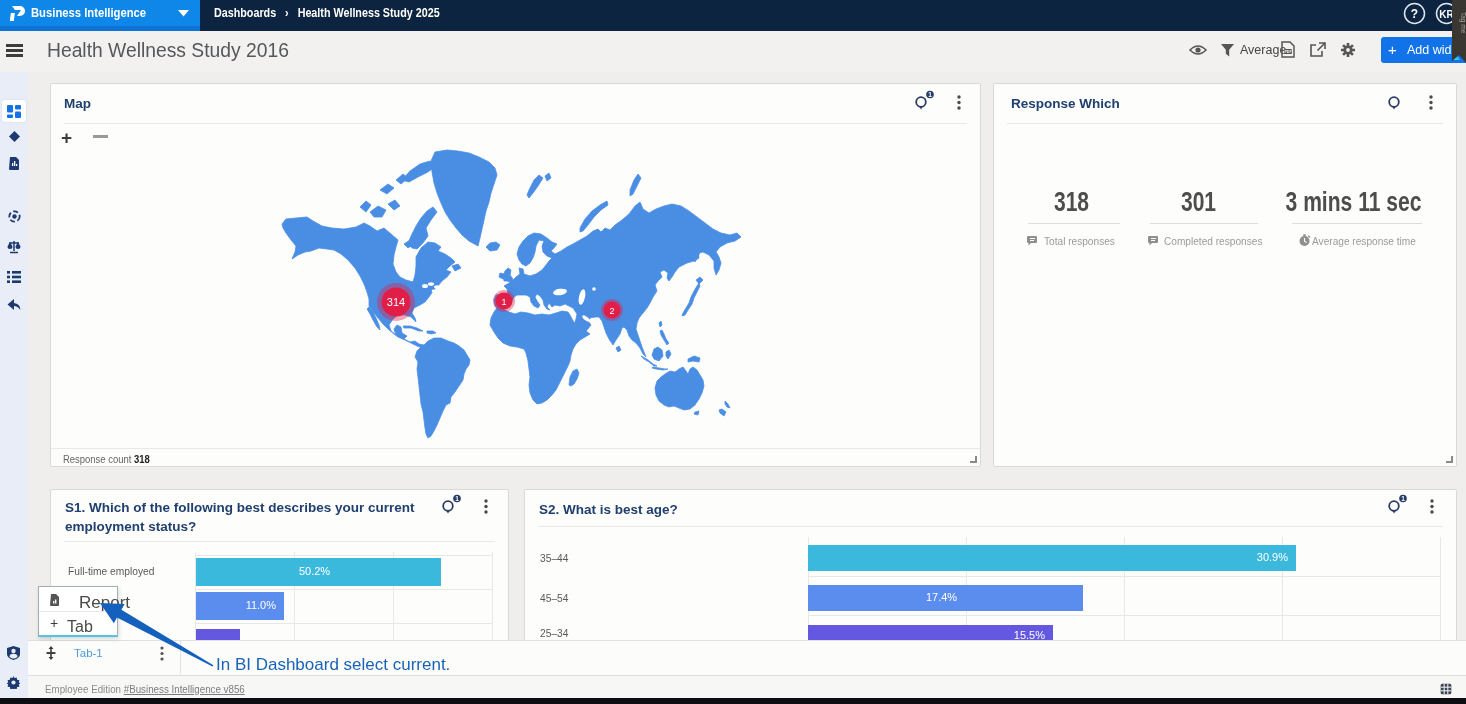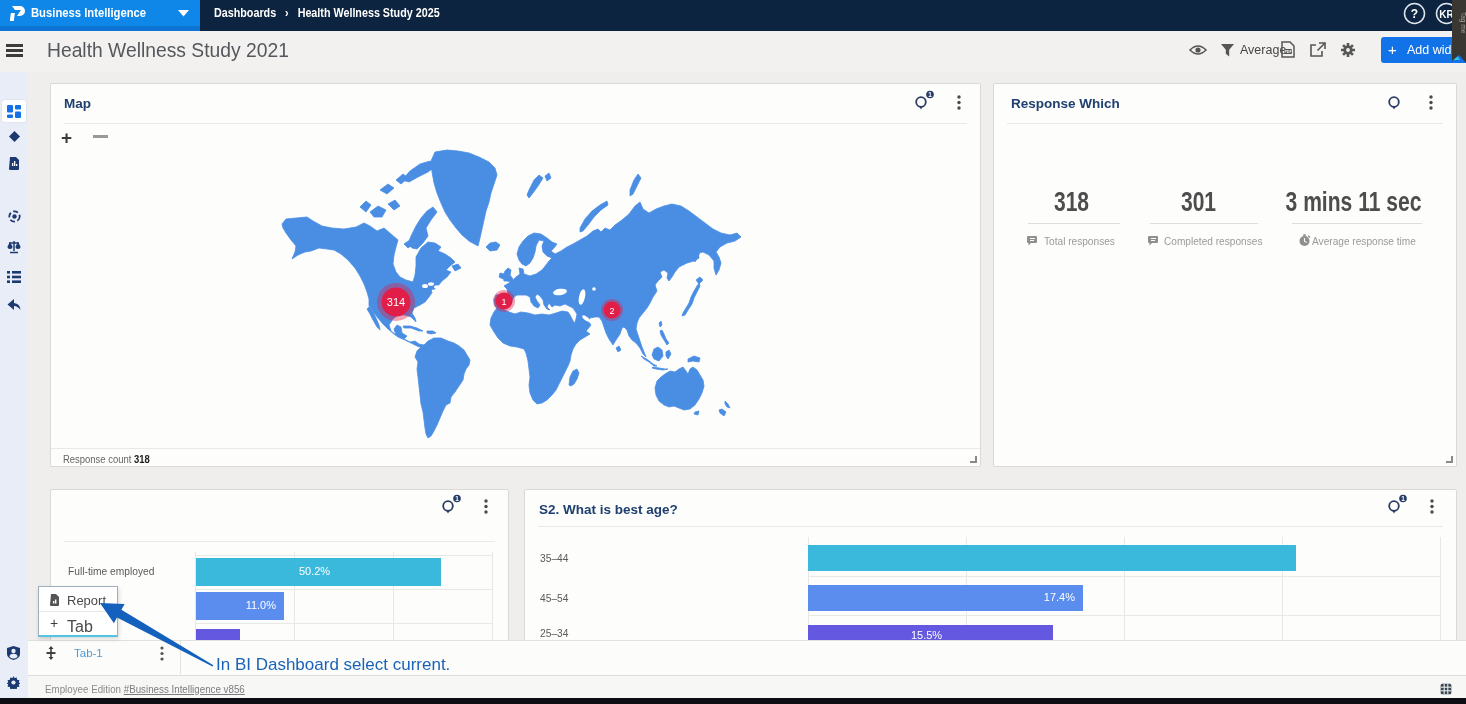--- a/index.html
+++ b/index.html
@@ -56,21 +56,21 @@
 </svg>
 <div class="abs" id="bitext">Business Intelligence</div>
 <svg class="abs" style="left:178px;top:10px" width="11" height="7">
     <path d="M0 0 h11 l-5.5 6.5z" fill="#fff"></path>
   </svg>
 <div class="abs" id="crumb">Dashboards&nbsp;&nbsp;&nbsp;›&nbsp;&nbsp;&nbsp;Health Wellness Study 2025</div>
 <div class="abs" id="toolbar"></div>
 <div class="abs" style="left:6px;top:44px;width:17px;height:3px;background:#3c3c3c"></div>
 <div class="abs" style="left:6px;top:49px;width:17px;height:3px;background:#3c3c3c"></div>
 <div class="abs" style="left:6px;top:54px;width:17px;height:3px;background:#3c3c3c"></div>
-<div class="abs" id="pgtitle">Health Wellness Study 2021</div>
+<div class="abs" id="pgtitle">Health Wellness Study 2016</div>
 <div class="abs" id="sidebar"></div>
 <div class="abs" style="left:2px;top:100px;width:24px;height:22px;background:#fff;border-radius:3px;box-shadow:0 0 2px rgba(0,0,0,.12)"></div>
 <svg class="abs" style="left:7px;top:105px" width="14" height="13" viewBox="0 0 14 13">
 <rect x="0" y="0" width="6" height="7.5" rx="1" fill="#1472e6"></rect>
     <rect x="8" y="0" width="6" height="4.5" rx="1" fill="#1472e6"></rect>
 <rect x="0" y="9.5" width="6" height="3.5" rx="1" fill="#1472e6"></rect>
     <rect x="8" y="6.5" width="6" height="6.5" rx="1" fill="#1472e6"></rect>
   </svg>
 <svg class="abs" style="left:9px;top:131px" width="11" height="11" viewBox="0 0 11 11">
     <rect x="1.6" y="1.6" width="7.8" height="7.8" fill="#1d3a70" transform="rotate(45 5.5 5.5)"></rect>
@@ -240,20 +240,21 @@
       <circle cx="6.5" cy="7" r="5" fill="#8f8f8d"></circle>
       <rect x="5.3" y="0.2" width="2.4" height="2" fill="#8f8f8d"></rect>
       <rect x="9.8" y="1.8" width="2.6" height="1.4" transform="rotate(45 11 2.5)" fill="#8f8f8d"></rect>
       <path d="M6.5 4 v3.2 l2.2 1.4" stroke="#fdfdfc" stroke-width="1.1" fill="none"></path>
     </svg>
 <div class="statlab" style="left:318px;top:151px">Average response time</div>
   <div class="rsz"></div>
 </div>
 
 <div class="card" id="s1card">
+  <div class="ctitle" style="left:14px;top:8px;width:360px;line-height:19px">S1. Which of the following best describes your current employment status?</div>
   <div class="cdiv" style="top:51px"></div>
   <div class="gline" style="left:144px;top:62px;width:1px;height:89px"></div>
 <div class="gline" style="left:243px;top:62px;width:1px;height:89px"></div>
 <div class="gline" style="left:342px;top:62px;width:1px;height:89px"></div>
 <div class="gline" style="left:441px;top:62px;width:1px;height:89px"></div>
 <div class="gline" style="left:144px;top:65px;width:297px;height:1px"></div>
 <div class="gline" style="left:144px;top:99px;width:297px;height:1px"></div>
 <div class="gline" style="left:144px;top:133px;width:297px;height:1px"></div>
 <div class="blab" style="left:17px;top:75px">Full-time employed</div>
 <div class="bar" style="left:145px;top:68px;width:245px;background:#3bb9dc"></div>
@@ -268,26 +269,27 @@
   <div class="cdiv" style="top:36px"></div>
   <div class="gline" style="left:283px;top:47px;width:1px;height:104px"></div>
 <div class="gline" style="left:441px;top:47px;width:1px;height:104px"></div>
 <div class="gline" style="left:599px;top:47px;width:1px;height:104px"></div>
 <div class="gline" style="left:757px;top:47px;width:1px;height:104px"></div>
 <div class="gline" style="left:915px;top:47px;width:1px;height:104px"></div>
 <div class="gline" style="left:283px;top:86px;width:632px;height:1px"></div>
 <div class="gline" style="left:283px;top:125px;width:632px;height:1px"></div>
 <div class="blab" style="left:15px;top:62px">35–44</div>
 <div class="bar" style="left:283px;top:55px;width:488px;height:26px;background:#3bb9dc"></div>
+<div class="pct" style="left:283px;top:61px;width:480px;text-align:right">30.9%</div>
 <div class="blab" style="left:15px;top:102px">45–54</div>
 <div class="bar" style="left:283px;top:95px;width:275px;height:26px;background:#5b8def"></div>
-<div class="pct" style="left:283px;top:101px;width:267px;text-align:right">17.4%</div>
+<div class="pct" style="left:283px;top:101px;width:267px;text-align:center">17.4%</div>
 <div class="blab" style="left:15px;top:137px">25–34</div>
 <div class="bar" style="left:283px;top:135px;width:245px;height:26px;background:#6458e0"></div>
-<div class="pct" style="left:283px;top:139px;width:237px;text-align:center">15.5%</div>
+<div class="pct" style="left:283px;top:139px;width:237px;text-align:right">15.5%</div>
 </div>
 <div class="abs" id="tabrow"></div>
 <div class="abs" id="footer"></div>
 <div class="abs" style="left:45px;top:683px;font-size:10.5px;color:#8b8b88;white-space:nowrap;transform:scaleX(0.93);transform-origin:0 50%">Employee Edition <span style="color:#7c7c80;text-decoration:underline">#Business Intelligence v856</span></div>
 <div class="abs" id="blackstrip"></div>
 <svg class="abs" style="left:45px;top:646px;z-index:25" width="12" height="14" viewBox="0 0 12 14">
 <path d="M6 1 V13 M2 7 H10" stroke="#3c3c3c" stroke-width="1.6"></path>
 <path d="M6 0 L8.5 3 H3.5 Z M6 14 L8.5 11 H3.5 Z" fill="#3c3c3c"></path>
 <rect x="1.5" y="6.2" width="9" height="1.8" fill="#3c3c3c"></rect>
   </svg>
@@ -297,21 +299,21 @@
     <circle cx="2" cy="7.5" r="1.6" fill="#555"></circle>
     <circle cx="2" cy="13" r="1.6" fill="#555"></circle>
   </svg>
 <div class="abs" style="left:180px;top:641px;width:1px;height:33px;background:#e2e2e0;z-index:25"></div>
 <svg class="abs" style="left:1440px;top:683px;z-index:25" width="12" height="12" viewBox="0 0 12 12">
 <rect x="0.7" y="0.7" width="10.6" height="10.6" rx="1.5" fill="#3b4754"></rect>
 <path d="M4.2 1 v10 M7.8 1 v10 M1 4.2 h10 M1 7.8 h10" stroke="#f7f7f5" stroke-width="1"></path>
   </svg>
 
 <div class="abs" id="popup">
-  <div class="abs" style="left:28px;top:6px;font-size:13px;color:#4a4a48">Report</div>
+  <div class="abs" style="left:40px;top:6px;font-size:17px;color:#4a4a48">Report</div>
   <div class="abs" style="left:0;top:24px;width:78px;height:1px;background:#e7e7e5"></div>
   <div class="abs" style="left:28px;top:31px;font-size:16px;color:#4a4a48">Tab</div>
   <div class="abs" style="left:11px;top:28px;font-size:14px;color:#3c3c3c">+</div>
   <svg class="abs" style="left:11px;top:7px" width="10" height="12" viewBox="0 0 10 12">
     <path d="M1 0 h5 l3 3 v8 a1 1 0 0 1 -1 1 h-7 a1 1 0 0 1 -1 -1 z" fill="#555"></path>
     <path d="M3 7 h1.4 v2.5 h-1.4z M5 5.5 h1.4 v4 h-1.4z" fill="#fff"></path>
   </svg>
 </div>
 <svg class="abs" style="left:0;top:0;z-index:40;pointer-events:none" width="1466" height="704">
 <polygon points="100,603 124.6,604.1 121.4,609.8 213.4,665.2 212.5,666.6 117,617.6 113.9,623.3" fill="#1460bd"></polygon>

